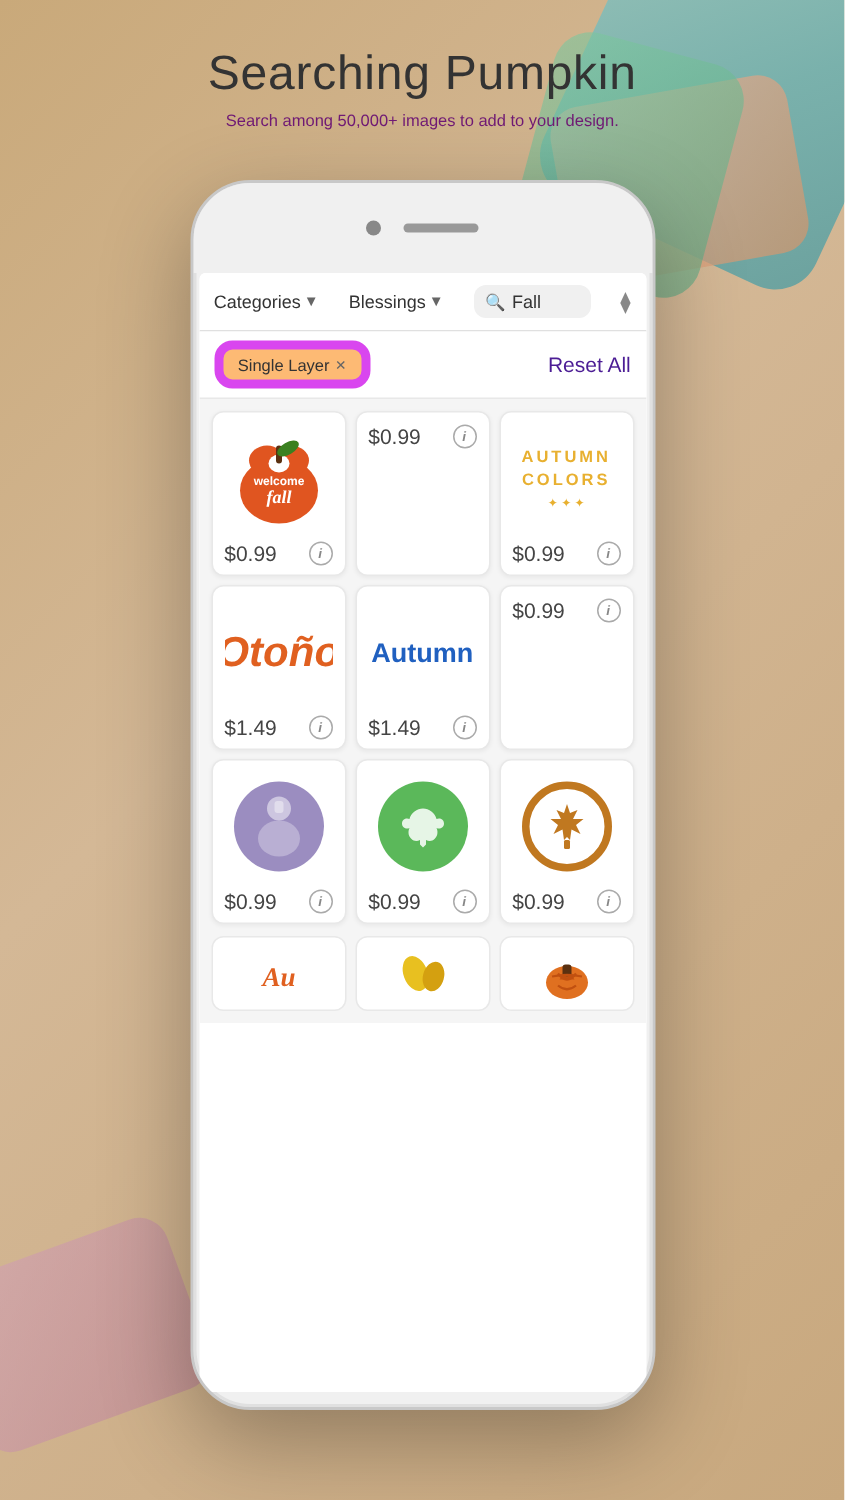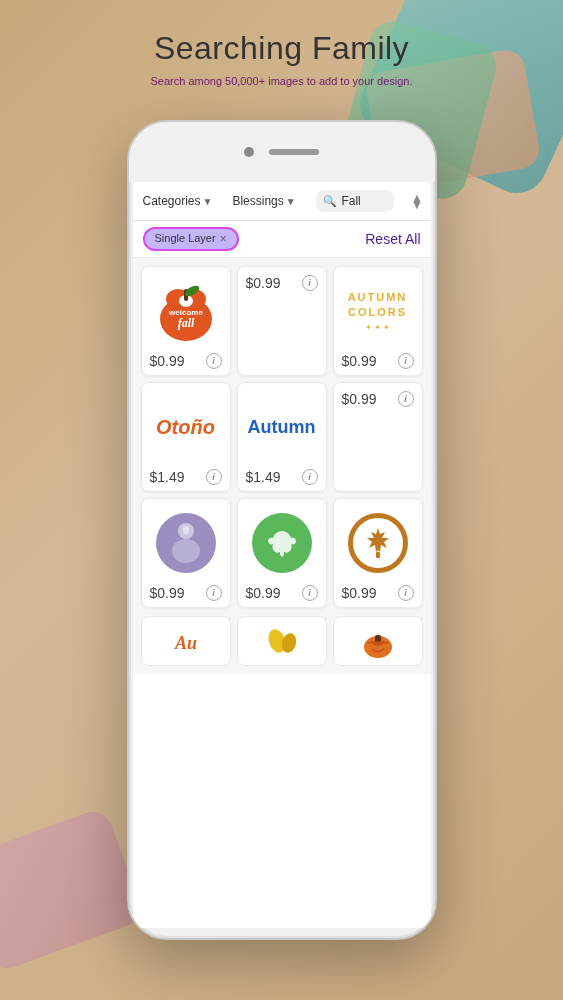--- a/index.html
+++ b/index.html
@@ -206,24 +206,24 @@
       display: flex;
       align-items: center;
       justify-content: space-between;
       padding: 6px 10px;
       border-bottom: 1px solid #e8e8e8;
       background: #fff;
     }
 
     .tag {
       display: flex;
-      align-items: flex-start;
+      align-items: flex-end;
       gap: 4px;
-      background: #c4b5fd;
-      border: 2px solid #d946ef;
+      background: #fdba74;
+      border: 6px solid #d946ef;
       border-radius: 12px;
       padding: 3px 10px;
       font-size: 11px;
       color: #333;
       cursor: pointer;
     }
 
     .tag-close {
       font-size: 12px;
       color: #666;
@@ -300,21 +300,21 @@
       font-size: 11px;
       font-weight: 800;
       color: #e8b030;
       text-align: center;
       letter-spacing: 2px;
       text-transform: uppercase;
       line-height: 1.3;
     }
 
     .otono-text {
-      font-size: 20px;
+      font-size: 28px;
       font-weight: 700;
       color: #e06020;
       font-style: italic;
     }
 
     .autumn-word {
       font-size: 18px;
       font-weight: 700;
       color: #2060c0;
     }
@@ -373,21 +373,21 @@
   </style>
 </head>
 <body>
 
 <div class="bg"></div>
 <div class="bg-deco"></div>
 <div class="bg-deco2"></div>
 <div class="bg-deco3"></div>
 
 <div class="title-area">
-  <h1 class="main-title">Searching Family</h1>
+  <h1 class="main-title">Searching Pumpkin</h1>
   <p class="subtitle">Search among 50,000+ images to add to your design.</p>
 </div>
 
 <div class="phone-frame">
 
   <div class="phone-top">
     <div class="phone-camera"></div>
     <div class="phone-speaker"></div>
   </div>
 

